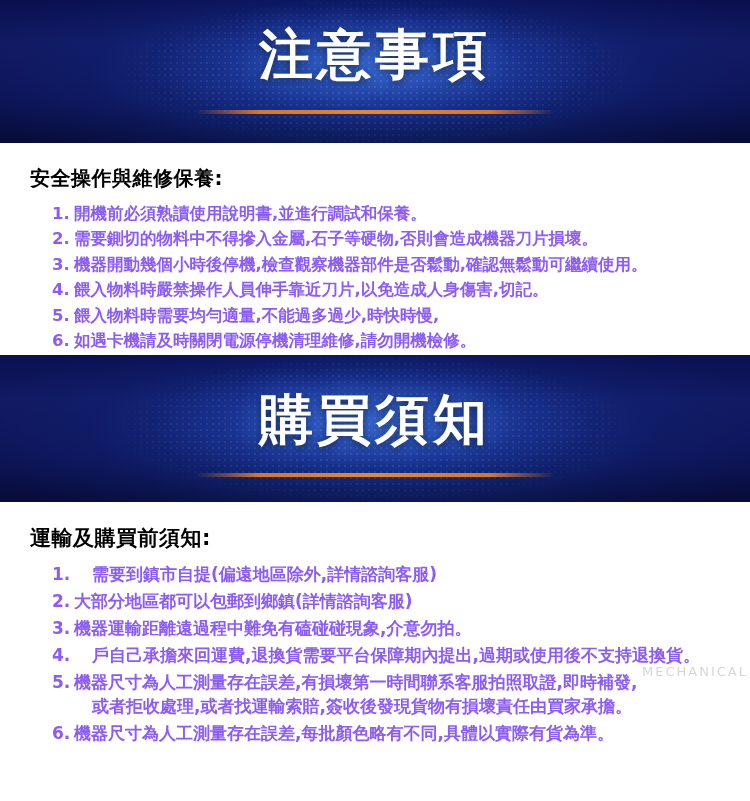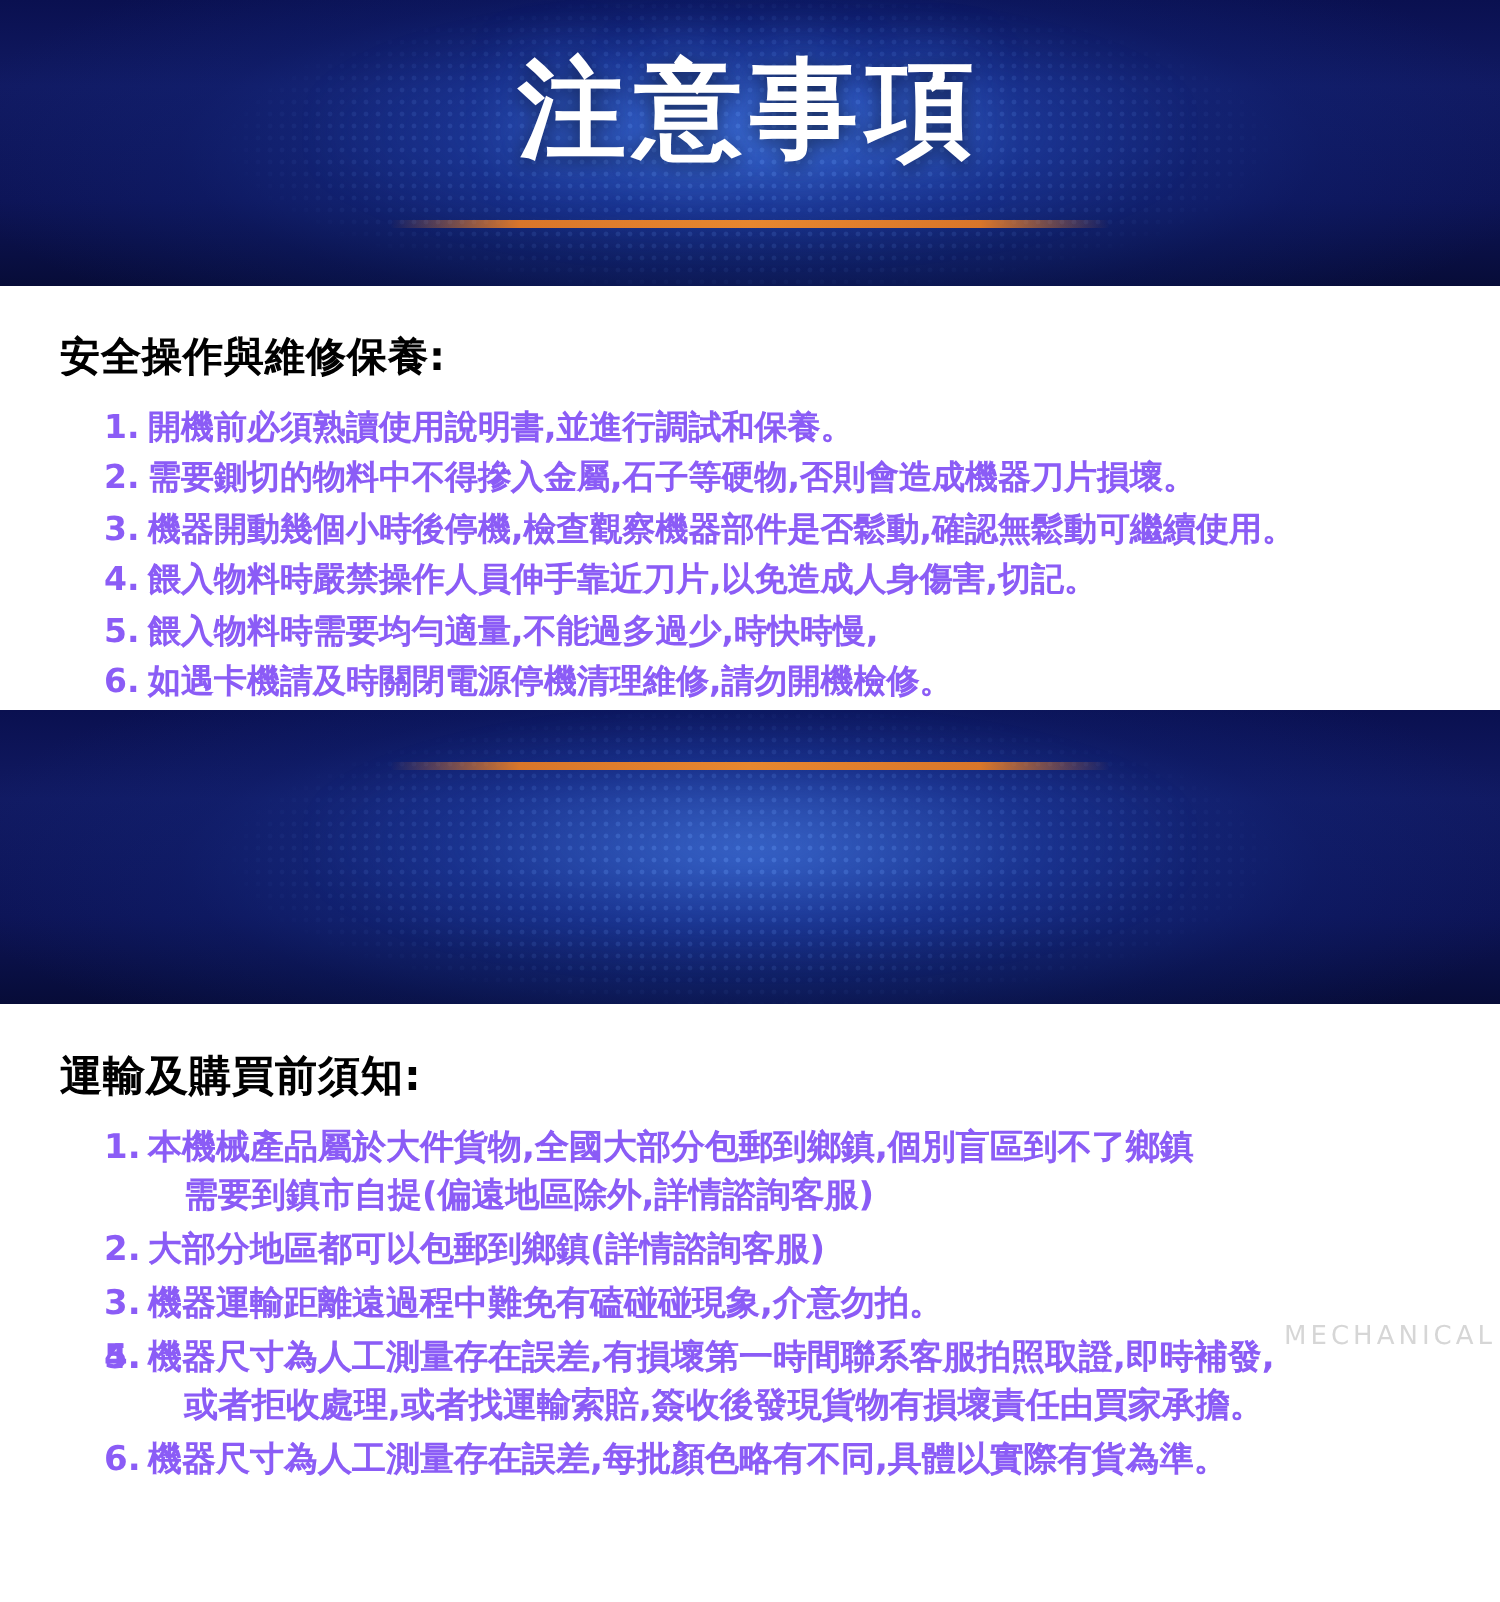--- a/index.html
+++ b/index.html
@@ -152,37 +152,38 @@
       <li><span>機器開動幾個小時後停機,檢查觀察機器部件是否鬆動,確認無鬆動可繼續使用。</span></li>
       <li><span>餵入物料時嚴禁操作人員伸手靠近刀片,以免造成人身傷害,切記。</span></li>
       <li><span>餵入物料時需要均勻適量,不能過多過少,時快時慢,</span></li>
       <li><span>如遇卡機請及時關閉電源停機清理維修,請勿開機檢修。</span></li>
     </ol>
   </div>
 
   <div class="banner" id="banner-mid">
     <div class="dots"></div>
     <div class="glow"></div>
+    <div class="banner-title">購買須知</div>
     <div class="rule"></div>
   </div>
 
   <div class="section" id="section-purchase">
     <div class="section-heading">運輸及購買前須知:</div>
     <ol class="items">
       <li>
-        <span>本機械產品屬於大件貨物,全國大部分包郵到鄉鎮,個別盲區到不了鄉鎮</span>
         <span class="cont">需要到鎮市自提(偏遠地區除外,詳情諮詢客服)</span>
       </li>
       <li>
         <span>大部分地區都可以包郵到鄉鎮(詳情諮詢客服)</span>
       </li>
       <li>
         <span>機器運輸距離遠過程中難免有磕碰碰現象,介意勿拍。</span>
       </li>
       <li>
+        <span class="cont">戶自己承擔來回運費,退換貨需要平台保障期內提出,過期或使用後不支持退換貨。</span>
       </li>
       <li>
         <span>機器尺寸為人工測量存在誤差,有損壞第一時間聯系客服拍照取證,即時補發,</span>
         <span class="cont">或者拒收處理,或者找運輸索賠,簽收後發現貨物有損壞責任由買家承擔。</span>
       </li>
       <li>
         <span>機器尺寸為人工測量存在誤差,每批顏色略有不同,具體以實際有貨為準。</span>
       </li>
     </ol>
     <div class="watermark">MECHANICAL</div>

